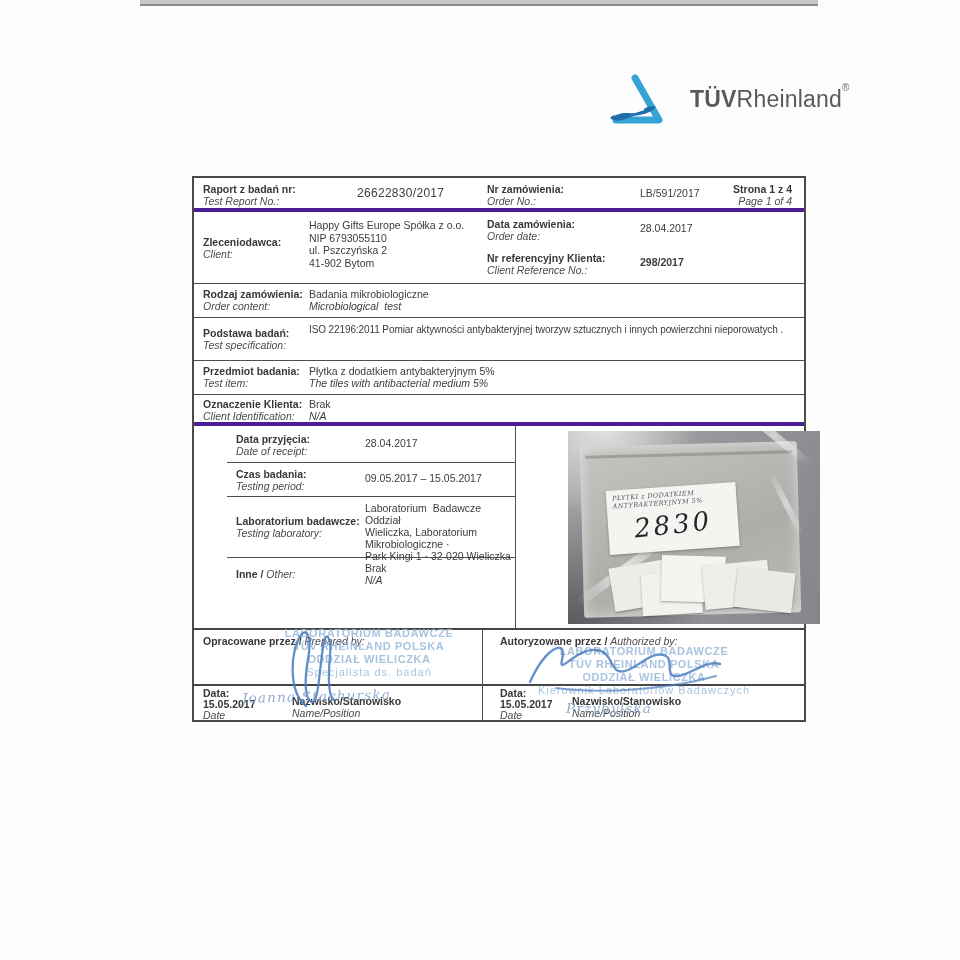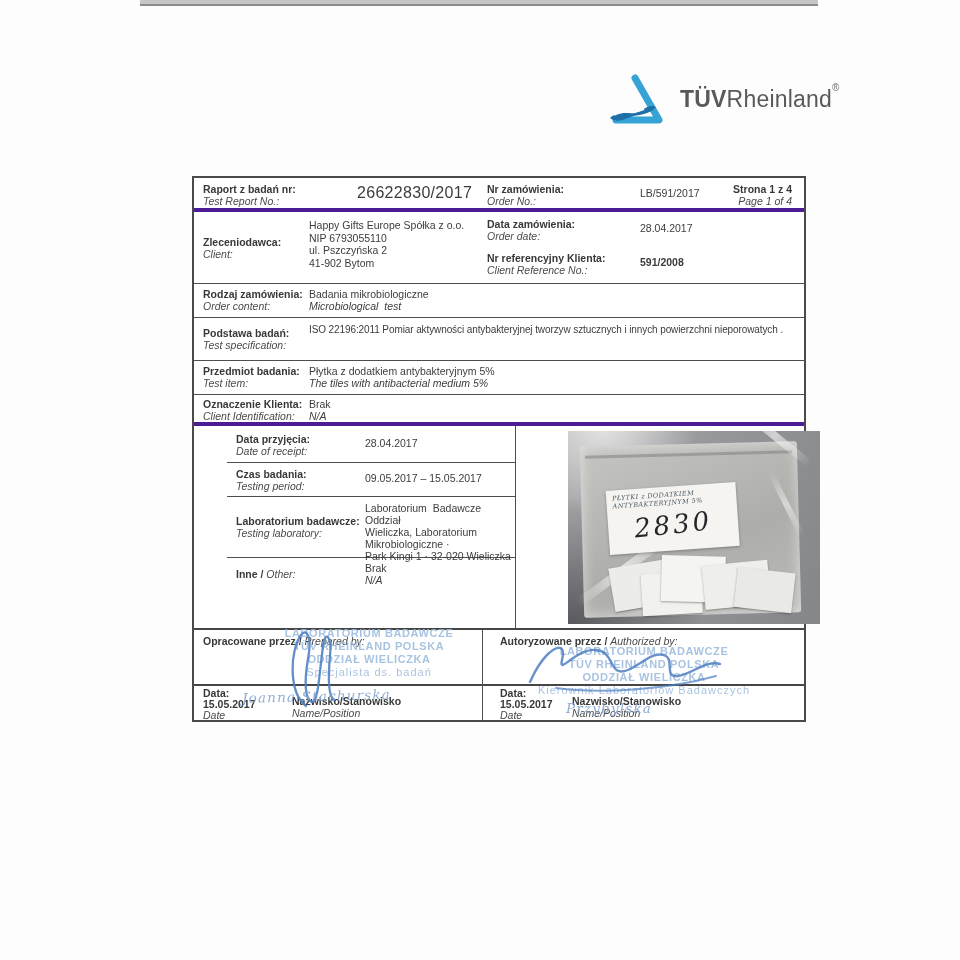--- a/index.html
+++ b/index.html
@@ -4,36 +4,36 @@
 <style>
   html,body{margin:0;padding:0;background:#ffffff;}
   .canvas{position:relative;width:960px;height:960px;background:#fdfdfd;overflow:hidden;
           font-family:"Liberation Sans",sans-serif;color:#3c3c3c;}
   
   .scan-strip{position:absolute;left:140px;top:0;width:678px;height:4px;background:#c6c6c6;
               border-bottom:2px solid #8c8c8c;}
   
   .logo{position:absolute;left:606px;top:74px;display:flex;align-items:center;}
   .logo svg{display:block;}
-  .logo-text{margin-left:16px;font-size:23px;color:#58595b;letter-spacing:0.2px;}
+  .logo-text{margin-left:26px;font-size:23px;color:#58595b;letter-spacing:0.2px;}
   .logo-text b{font-weight:bold;}
   .logo-text sup{font-size:10px;position:relative;top:-7px;color:#6a6b6d;}
   
   .doc{position:absolute;left:192px;top:176px;width:614px;height:546px;background:#fff;
        border:2px solid #4a4a4a;box-sizing:border-box;font-size:10.5px;line-height:12px;}
   .row{position:relative;box-sizing:border-box;border-bottom:1px solid #4f4f4f;}
   .row.hvy{border-bottom:4px solid #4c1d95;}
   .pl{font-weight:bold;color:#383838;}
   .en{font-style:italic;color:#4a4a4a;font-weight:normal;}
   .val{color:#3c3c3c;}
   .vali{font-style:italic;}
   .pre{white-space:pre-wrap;}
   .abs{position:absolute;}
   .nowrap{white-space:nowrap;}
-  .big{font-size:16px;letter-spacing:0.3px;}
+  .big{font-size:12px;letter-spacing:0.3px;}
   .right{text-align:right;}
   
   .split{display:flex;height:204px;box-sizing:border-box;border-bottom:2px solid #464646;padding-left:33px;}
   .split-left{width:289px;box-sizing:border-box;border-right:1px solid #4f4f4f;}
   .srow{position:relative;box-sizing:border-box;border-bottom:1px solid #4f4f4f;}
   .srow:last-child{border-bottom:none;}
   .split-right{flex:1;position:relative;}
   
   .photo{position:absolute;left:52px;top:5px;width:252px;height:193px;overflow:hidden;
          background:linear-gradient(115deg,#a9aaac 0%,#929396 55%,#85868a 100%);}
@@ -115,21 +115,21 @@
       </div>
       <div class="abs" style="left:293px;top:6px;">
         <div class="pl">Data zamówienia:</div>
         <div class="en">Order date:</div>
       </div>
       <div class="abs val" style="left:446px;top:10px;">28.04.2017</div>
       <div class="abs" style="left:293px;top:40px;">
         <div class="pl">Nr referencyjny Klienta:</div>
         <div class="en">Client Reference No.:</div>
       </div>
-      <div class="abs val pl" style="left:446px;top:44px;">591/2008</div>
+      <div class="abs val pl" style="left:446px;top:44px;">298/2017</div>
     </div>
 
     <div class="row" style="height:34px;">
       <div class="abs" style="left:9px;top:4px;">
         <div class="pl">Rodzaj zamówienia:</div>
         <div class="en">Order content:</div>
       </div>
       <div class="abs" style="left:115px;top:4px;">
         <div class="val">Badania mikrobiologiczne</div>
         <div class="val vali pre">Microbiological  test</div>

